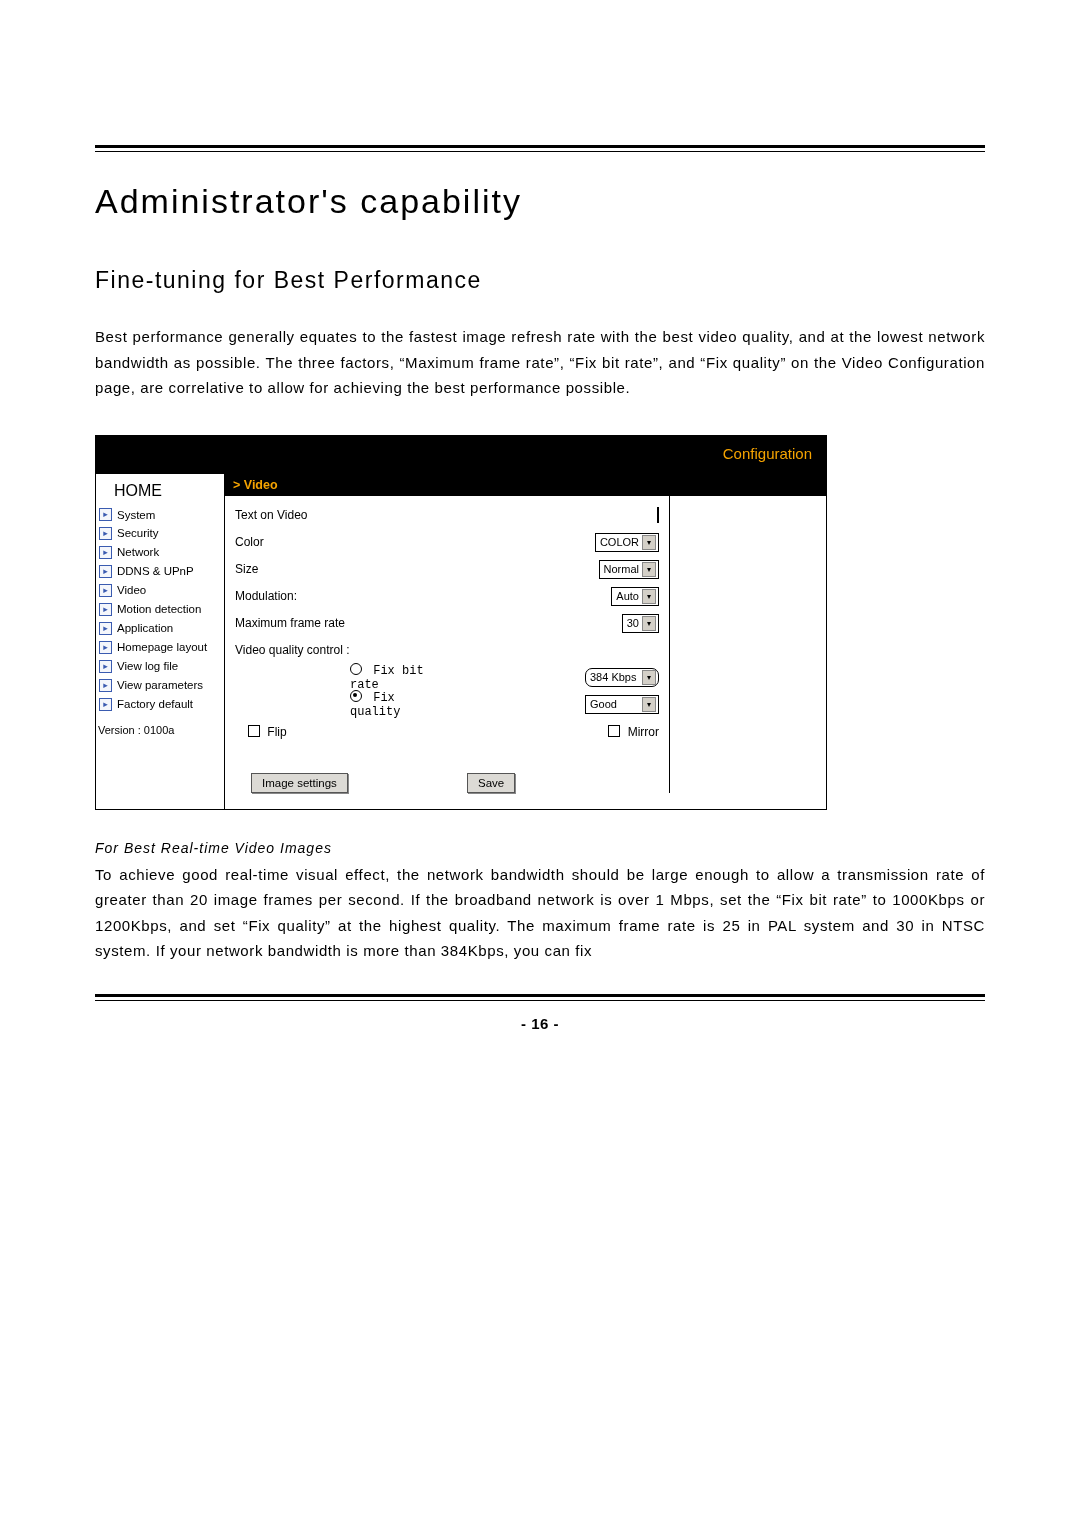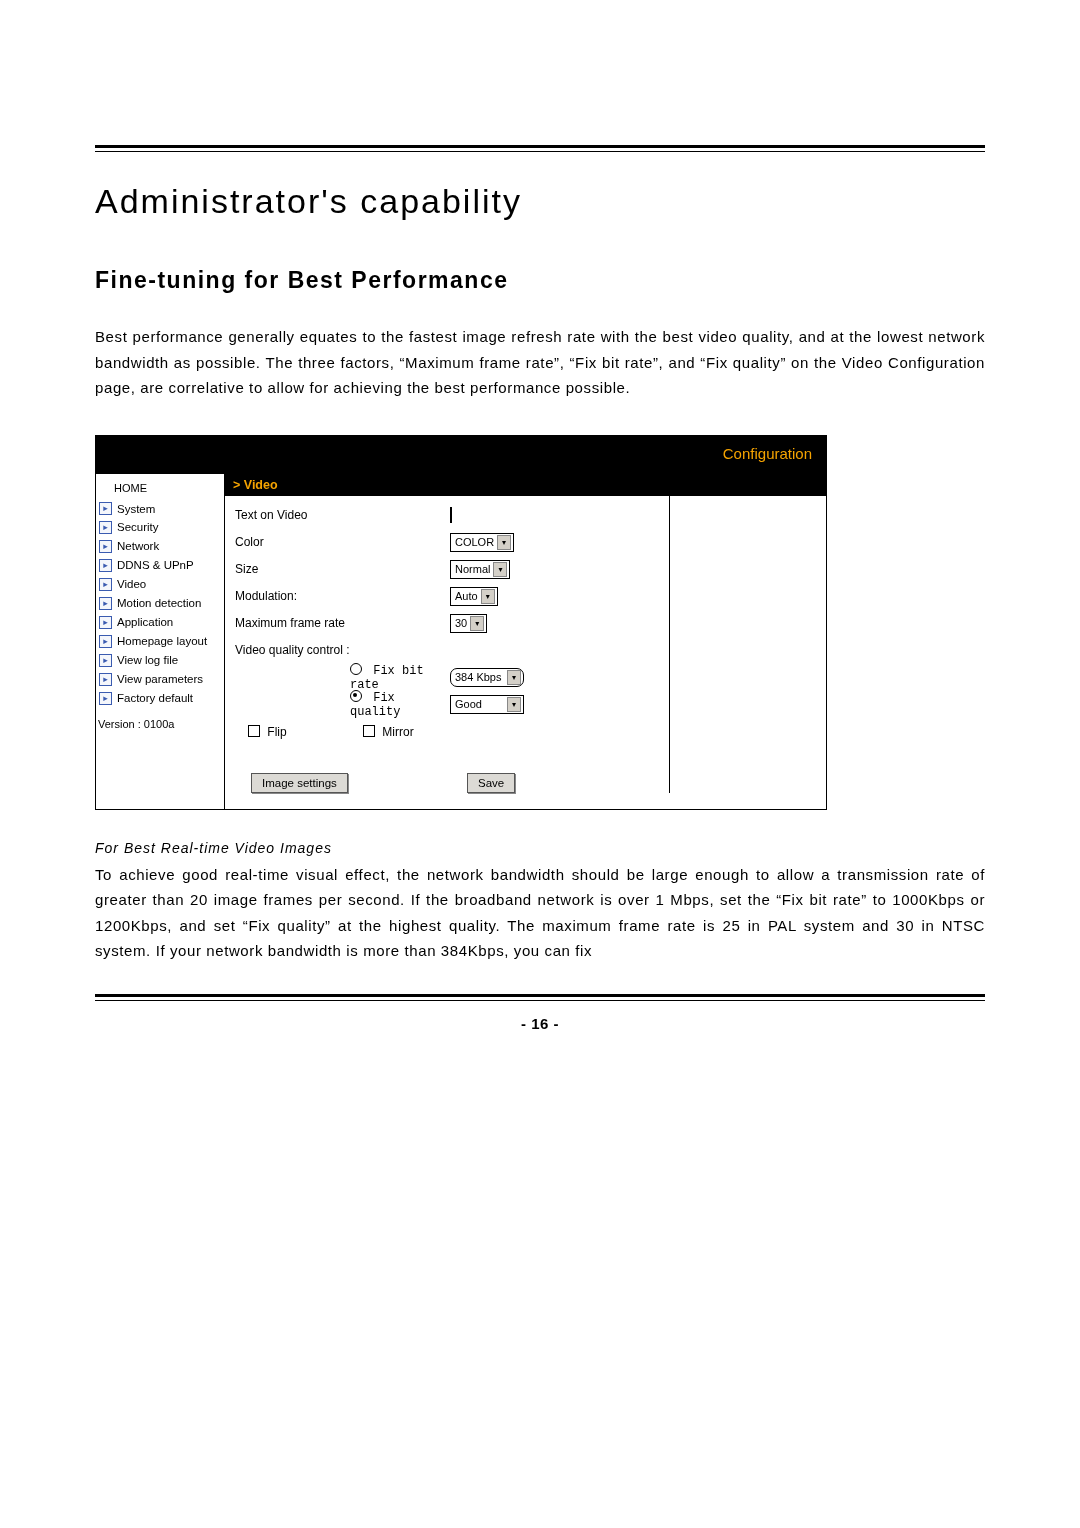--- a/index.html
+++ b/index.html
@@ -24,21 +24,21 @@
   }
   h1.title {
     font-size: 34px;
     letter-spacing: 2px;
     font-weight: normal;
     margin: 0 0 46px 0;
   }
   h2.subtitle {
     font-size: 23px;
     letter-spacing: 1.5px;
-    font-weight: bold;
+    font-weight: normal;
     margin: 8px 0 30px 0;
   }
   p.body {
     font-size: 15px;
     letter-spacing: 0.6px;
     line-height: 1.7;
     text-align: justify;
     margin: 0 0 34px 0;
   }
   h3.sub2 {
@@ -82,21 +82,21 @@
   .config-body {
     display: flex;
     align-items: stretch;
   }
   .config-sidebar {
     width: 128px;
     border-right: 1px solid #000;
     padding: 4px 0 0 0;
   }
   .sb-home {
-    font-size: 11px;
+    font-size: 16px;
     padding: 4px 0 6px 18px;
   }
   .sb-item {
     display: flex;
     align-items: center;
     gap: 5px;
     font-size: 11.5px;
     padding: 2px 0 2px 3px;
     line-height: 1.3;
   }
@@ -133,20 +133,21 @@
   .form-area {
     padding: 6px 10px 0 10px;
     position: relative;
     border-right: 1px solid #000;
     width: 424px;
   }
   .frow {
     display: flex;
     align-items: center;
     height: 27px;
+    justify-content: space-between;
   }
   .flabel { width: 215px; font-size: 12px; }
   .flabel.indent { padding-left: 115px; width:100px;font-family:Liberation Mono, monospace; }
   .fctrl { }
   .txt-input {
     width: 108px;
     height: 16px;
     border: 1px solid #000;
     background: #fff;
   }

